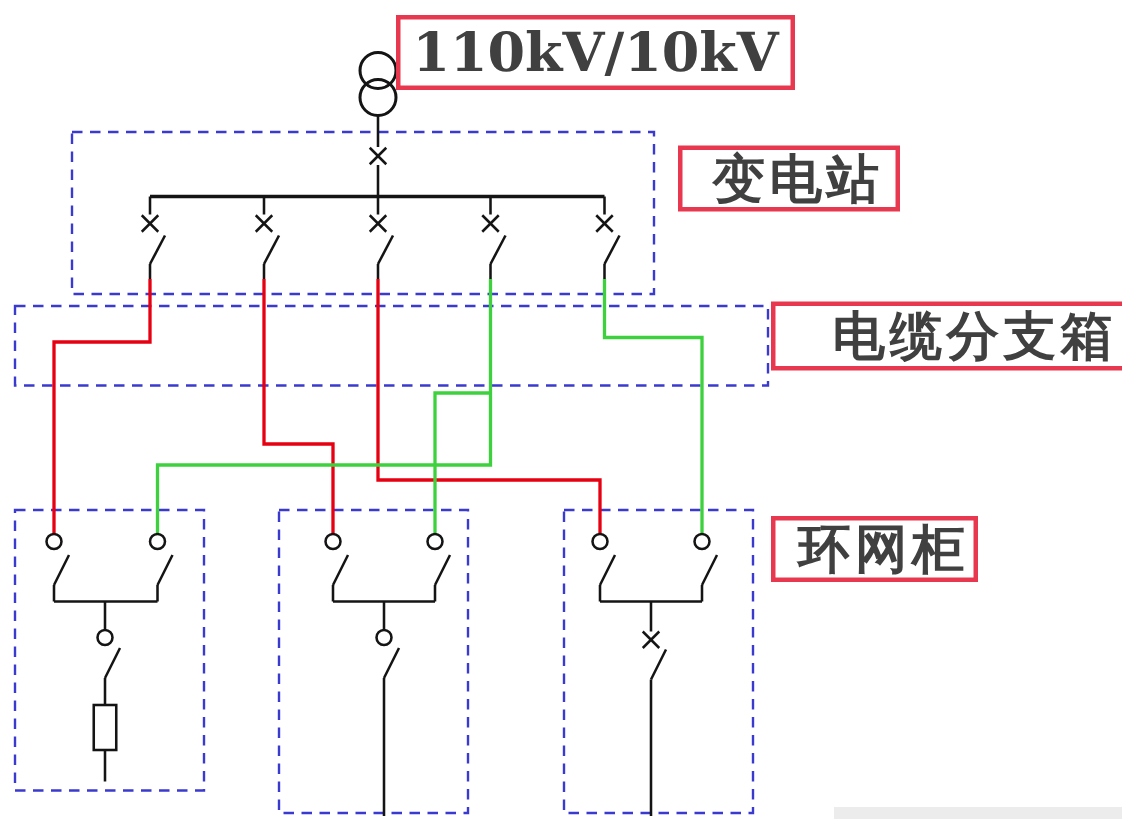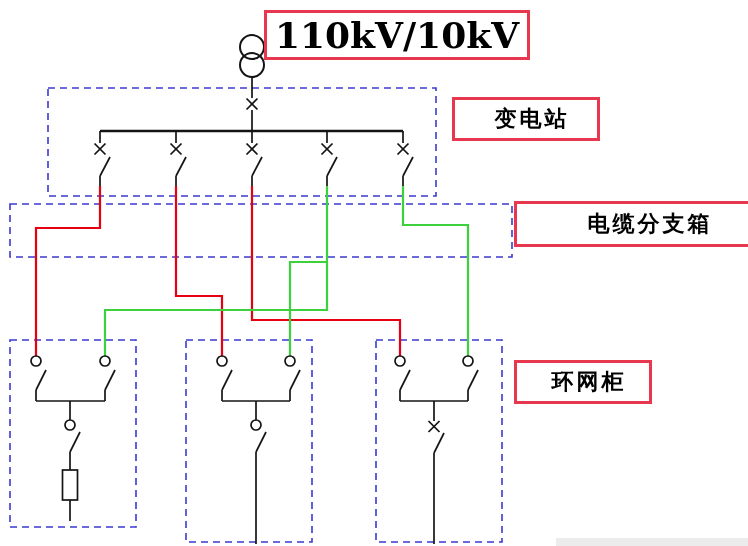--- a/index.html
+++ b/index.html
@@ -14,24 +14,24 @@
   .r{stroke:var(--cable-red,#e60012);fill:none;stroke-width:2.2;}
   .g{stroke:var(--cable-green,#3dd13d);fill:none;stroke-width:2.2;}
   .dash{stroke:var(--boundary-blue,#3a3ad0);fill:none;stroke-width:1.6;stroke-dasharray:7 5;}
   .node{fill:#ffffff;stroke:var(--line-black,#141414);stroke-width:1.7;}
   .tr{fill:none;stroke:var(--line-black,#141414);stroke-width:2;}
   .fusebox{fill:#ffffff;stroke:var(--line-black,#141414);stroke-width:1.7;}
   
   .lbl{
     position:absolute;display:flex;align-items:center;justify-content:center;
     background:#ffffff;border:3px solid var(--label-border,#e8384f);
-    color:#000000;font-weight:bold;box-sizing:border-box;white-space:nowrap;
+    color:#404040;font-weight:bold;box-sizing:border-box;white-space:nowrap;
   }
   .title-lbl{font-family:"DejaVu Serif","Liberation Serif",serif;font-size:36px;}
-  .cn{font-size:22px;letter-spacing:3px;padding-left:12px;}
+  .cn{font-size:35px;letter-spacing:3px;padding-left:12px;}
   .watermark{position:absolute;background:#ececec;}
 </style>
 </head>
 <body>
 
 <div class="stage">
 
   <svg width="748" height="546" viewBox="0 0 748 546">
 
     <g>
@@ -161,16 +161,16 @@
       <line class="k" x1="434" y1="453" x2="434" y2="544"></line>
     </g>
   </svg>
 
   <div class="lbl title-lbl" style="left:264px;top:10px;width:266px;height:50px">110kV/10kV</div>
 
   <div class="lbl cn" style="left:452px;top:97px;width:148px;height:44px">变电站</div>
 
   <div class="lbl cn" style="left:514px;top:201px;width:260px;height:46px">电缆分支箱</div>
 
-  <div class="lbl cn" style="left:514px;top:360px;width:138px;height:44px">环网柜</div>
+  <div class="lbl cn" style="left:514px;top:344px;width:138px;height:44px">环网柜</div>
 
   <div class="watermark" style="left:556px;top:538px;width:192px;height:8px"></div>
 </div>
 
 </body></html>

